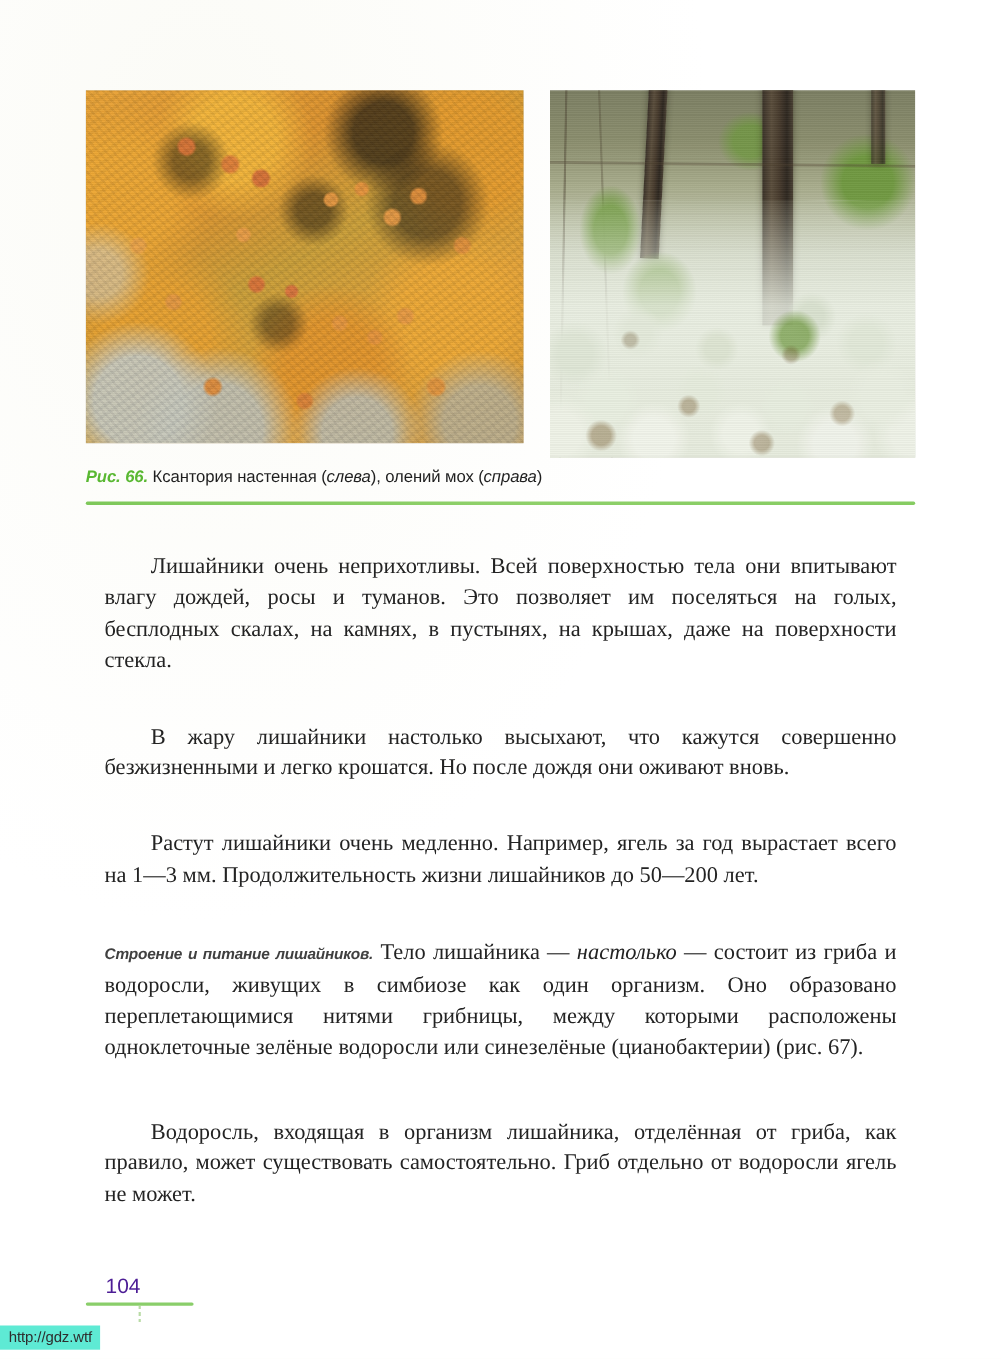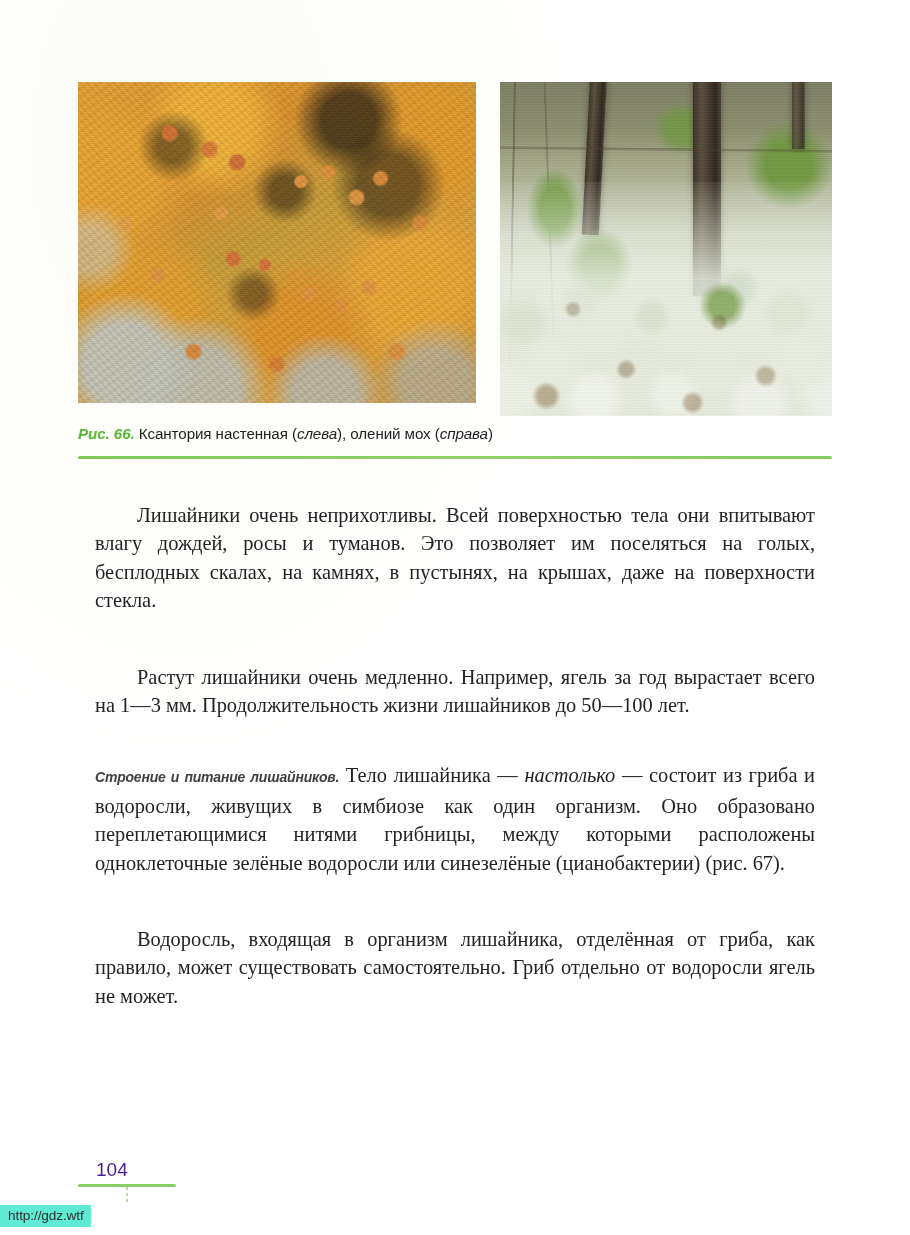--- a/index.html
+++ b/index.html
@@ -329,23 +329,24 @@
 
   <div class="caption"><span class="fig-label">Рис. 66.</span><span> Ксантория настенная (</span><em>слева</em><span>), олений мох (</span><em>справа</em><span>)</span></div>
 
   <div class="green-rule"></div>
 
   <div class="body-text">
 
     <p>Лишайники очень неприхотливы. Всей поверхностью тела они впитывают влагу дождей, росы и туманов. Это позволяет им поселяться на голых, бесплодных скалах, на камнях, в пустынях, на крышах, даже на поверхности стекла.</p>
     <div class="gap-1"></div>
 
+    <p>В жару лишайники настолько высыхают, что кажутся совершенно безжизненными и легко крошатся. Но после дождя они оживают вновь.</p>
     <div class="gap-1"></div>
 
-    <p>Растут лишайники очень медленно. Например, ягель за год вырастает всего на 1—3 мм. Продолжительность жизни лишайников до 50—100 лет.</p>
+    <p>Растут лишайники очень медленно. Например, ягель за год вырастает всего на 1—3 мм. Продолжительность жизни лишайников до 50—200 лет.</p>
     <div class="gap-2"></div>
 
     <p class="no-indent"><span class="section-head">Строение и питание лишайников.</span><span> Тело лишайника — </span><span class="term">настолько</span><span> — состоит из гриба и водоросли, живущих в симбиозе как один организм. Оно образовано переплетающимися нитями грибницы, между которыми расположены одноклеточные зелёные водоросли или синезелёные (цианобактерии) (рис. 67).</span></p>
     <div class="gap-1"></div>
 
     <div class="gap-1"></div>
 
     <p>Водоросль, входящая в организм лишайника, отделённая от гриба, как правило, может существовать самостоятельно. Гриб отдельно от водоросли ягель не может.</p>
 
   </div>

